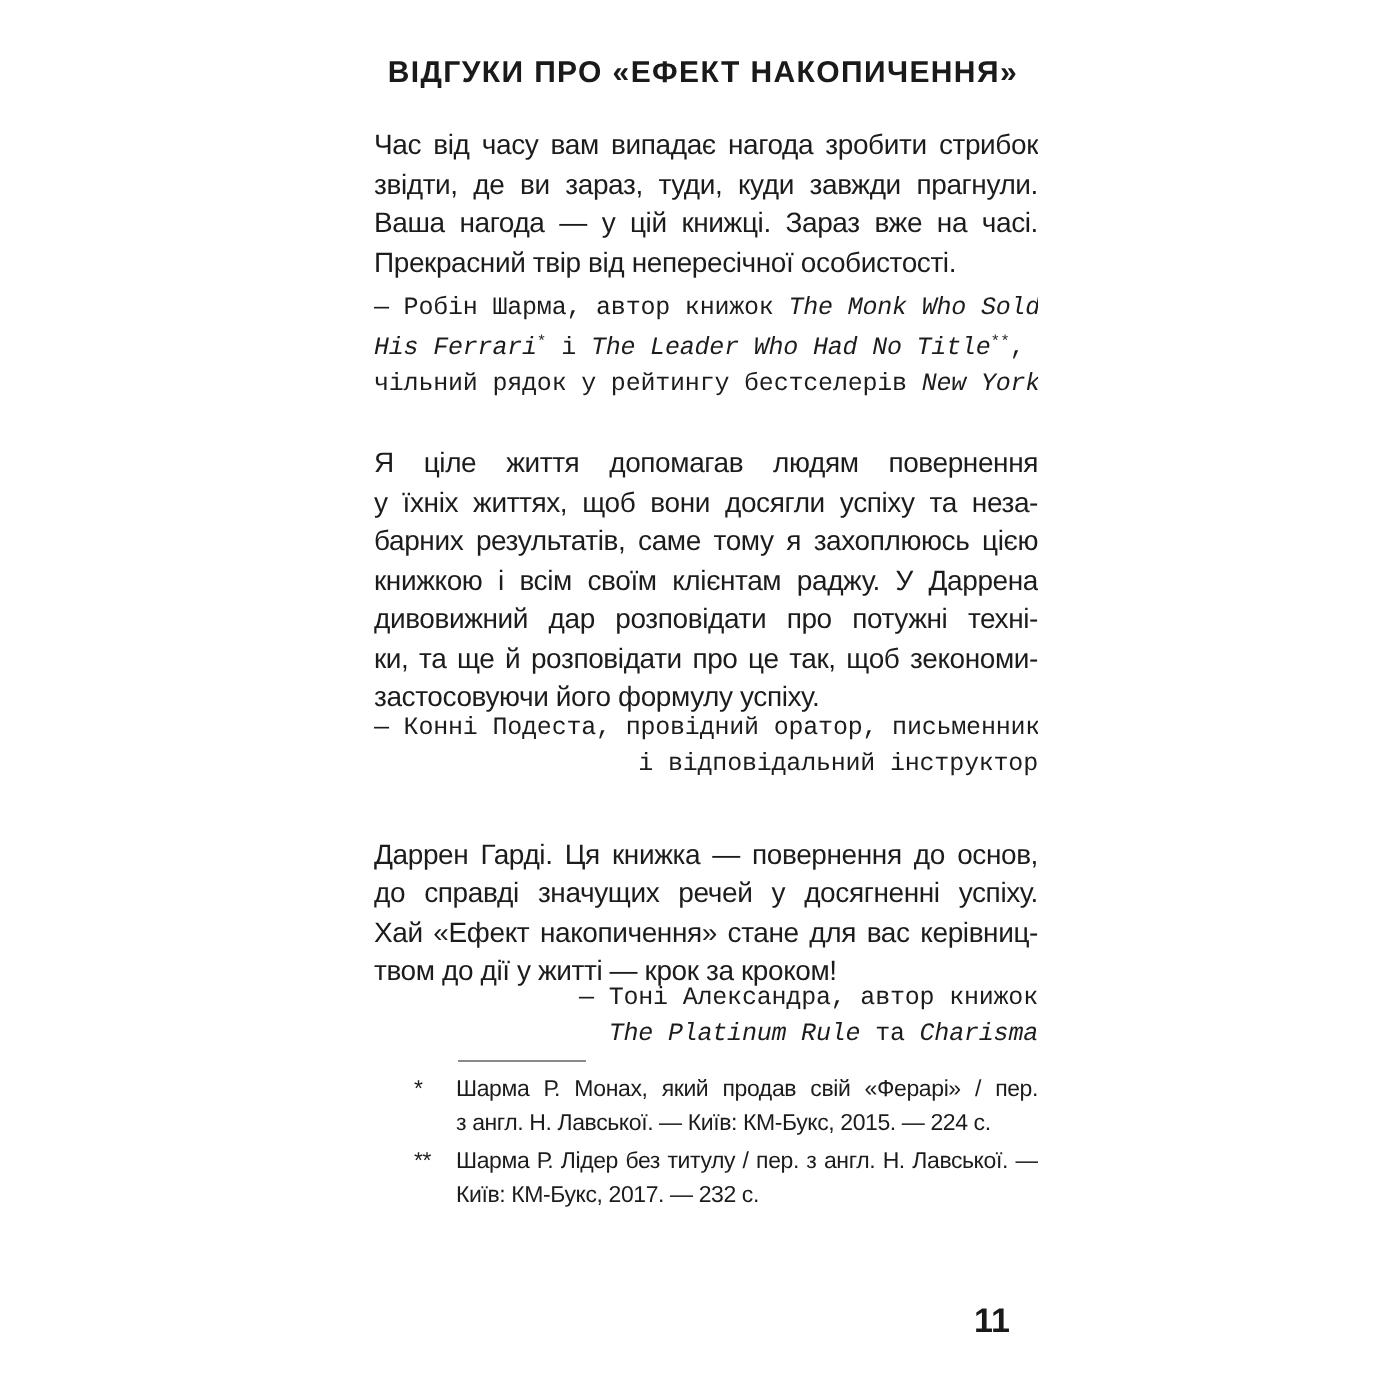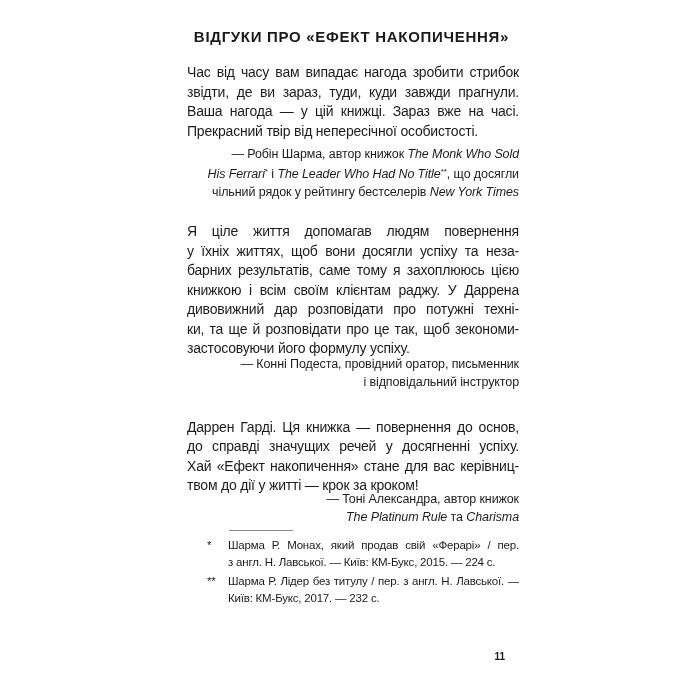--- a/index.html
+++ b/index.html
@@ -37,20 +37,21 @@
     font-size: 14px;
     line-height: 19.5px;
     letter-spacing: -0.2px;
   }
   .body-block .tline { text-align: justify; text-align-last: justify; }
   .body-block .tline:last-child { text-align-last: left; }
   .attr-block {
     font-size: 12.5px;
     line-height: 18px;
     letter-spacing: -0.1px;
+    font-family: Liberation Mono, monospace;
   }
   .attr-block .tline { text-align: right; text-align-last: right; }
   .it { font-style: italic; }
   .sup { font-size: 8px; vertical-align: 4px; letter-spacing: 0; }
 
   .m-para1 { margin-top: 20px; }
   .m-attr1 { margin-top: 4px; }
   .m-para2 { margin-top: 21px; }
   .m-attr2 { margin-top: -4px; }
   .m-para3 { margin-top: 27px; }
@@ -75,21 +76,21 @@
   .fn-text { flex: 1; min-width: 0; }
   .fn-text .tline { text-align: justify; text-align-last: justify; }
   .fn-text .tline:last-child { text-align-last: left; }
 
   .page-number {
     position: absolute;
     top: 651px;
     left: 187px;
     width: 318px;
     text-align: right;
-    font-size: 10px;
+    font-size: 17px;
     font-weight: bold;
     color: #1a1a1a;
   }
 </style>
 </head>
 <body>
 
 <div class="page">
   <div class="content">
 

